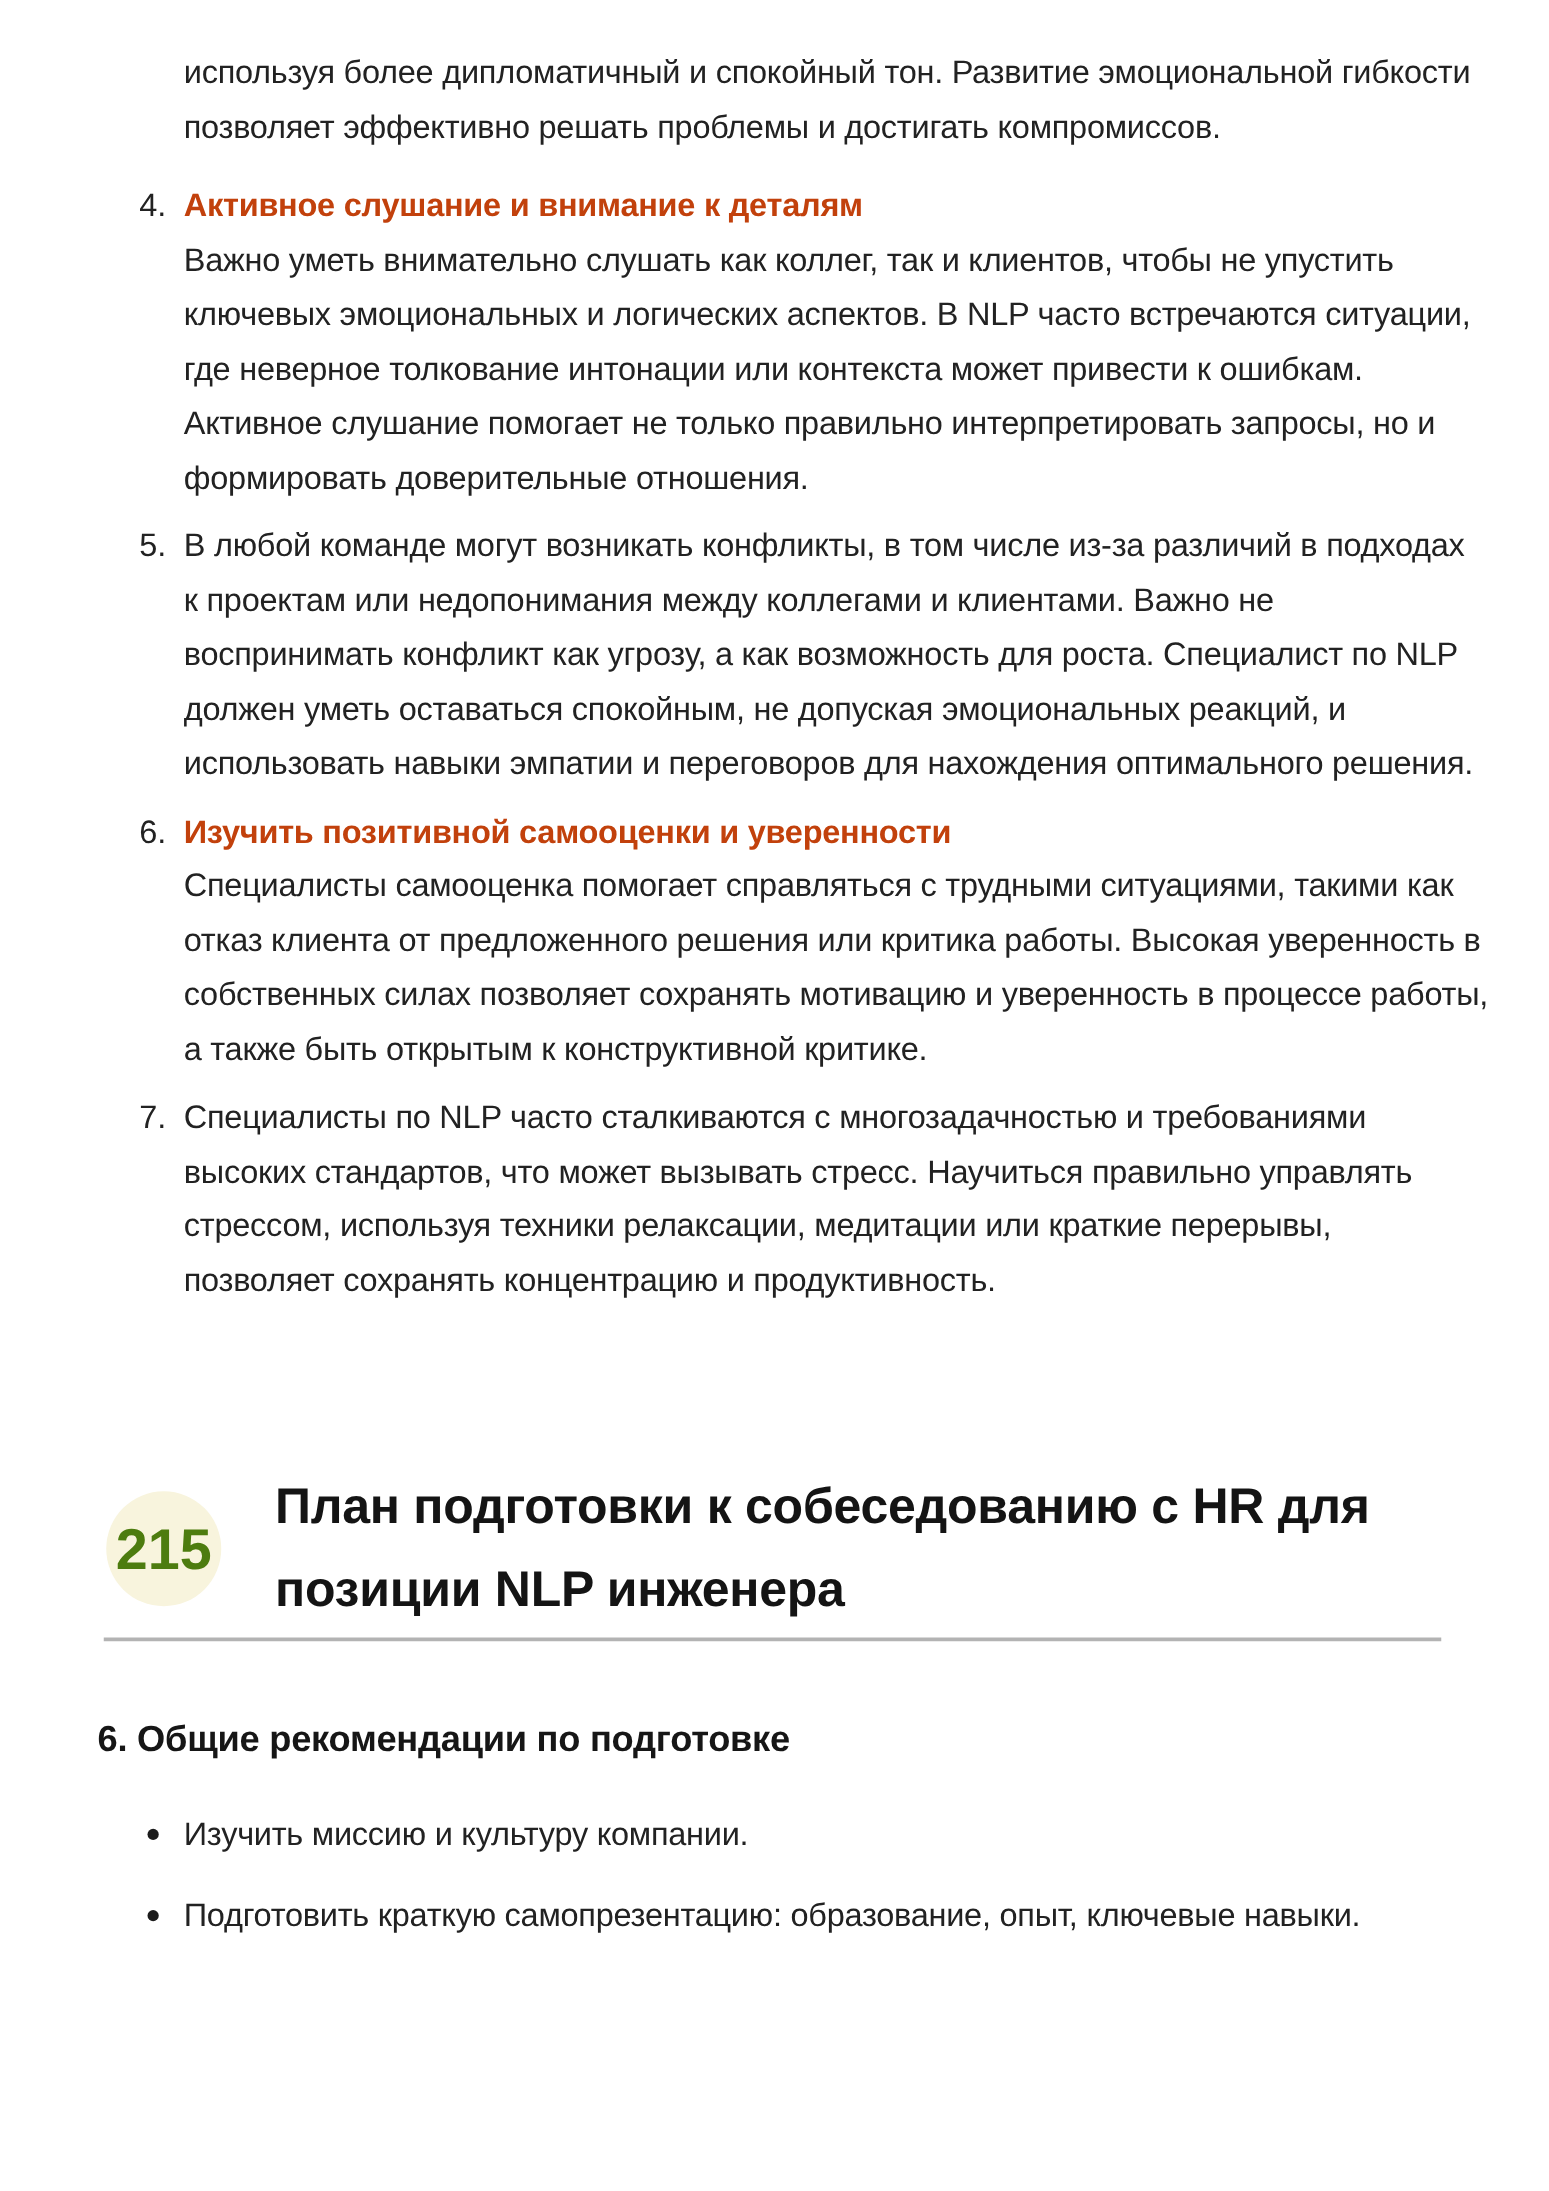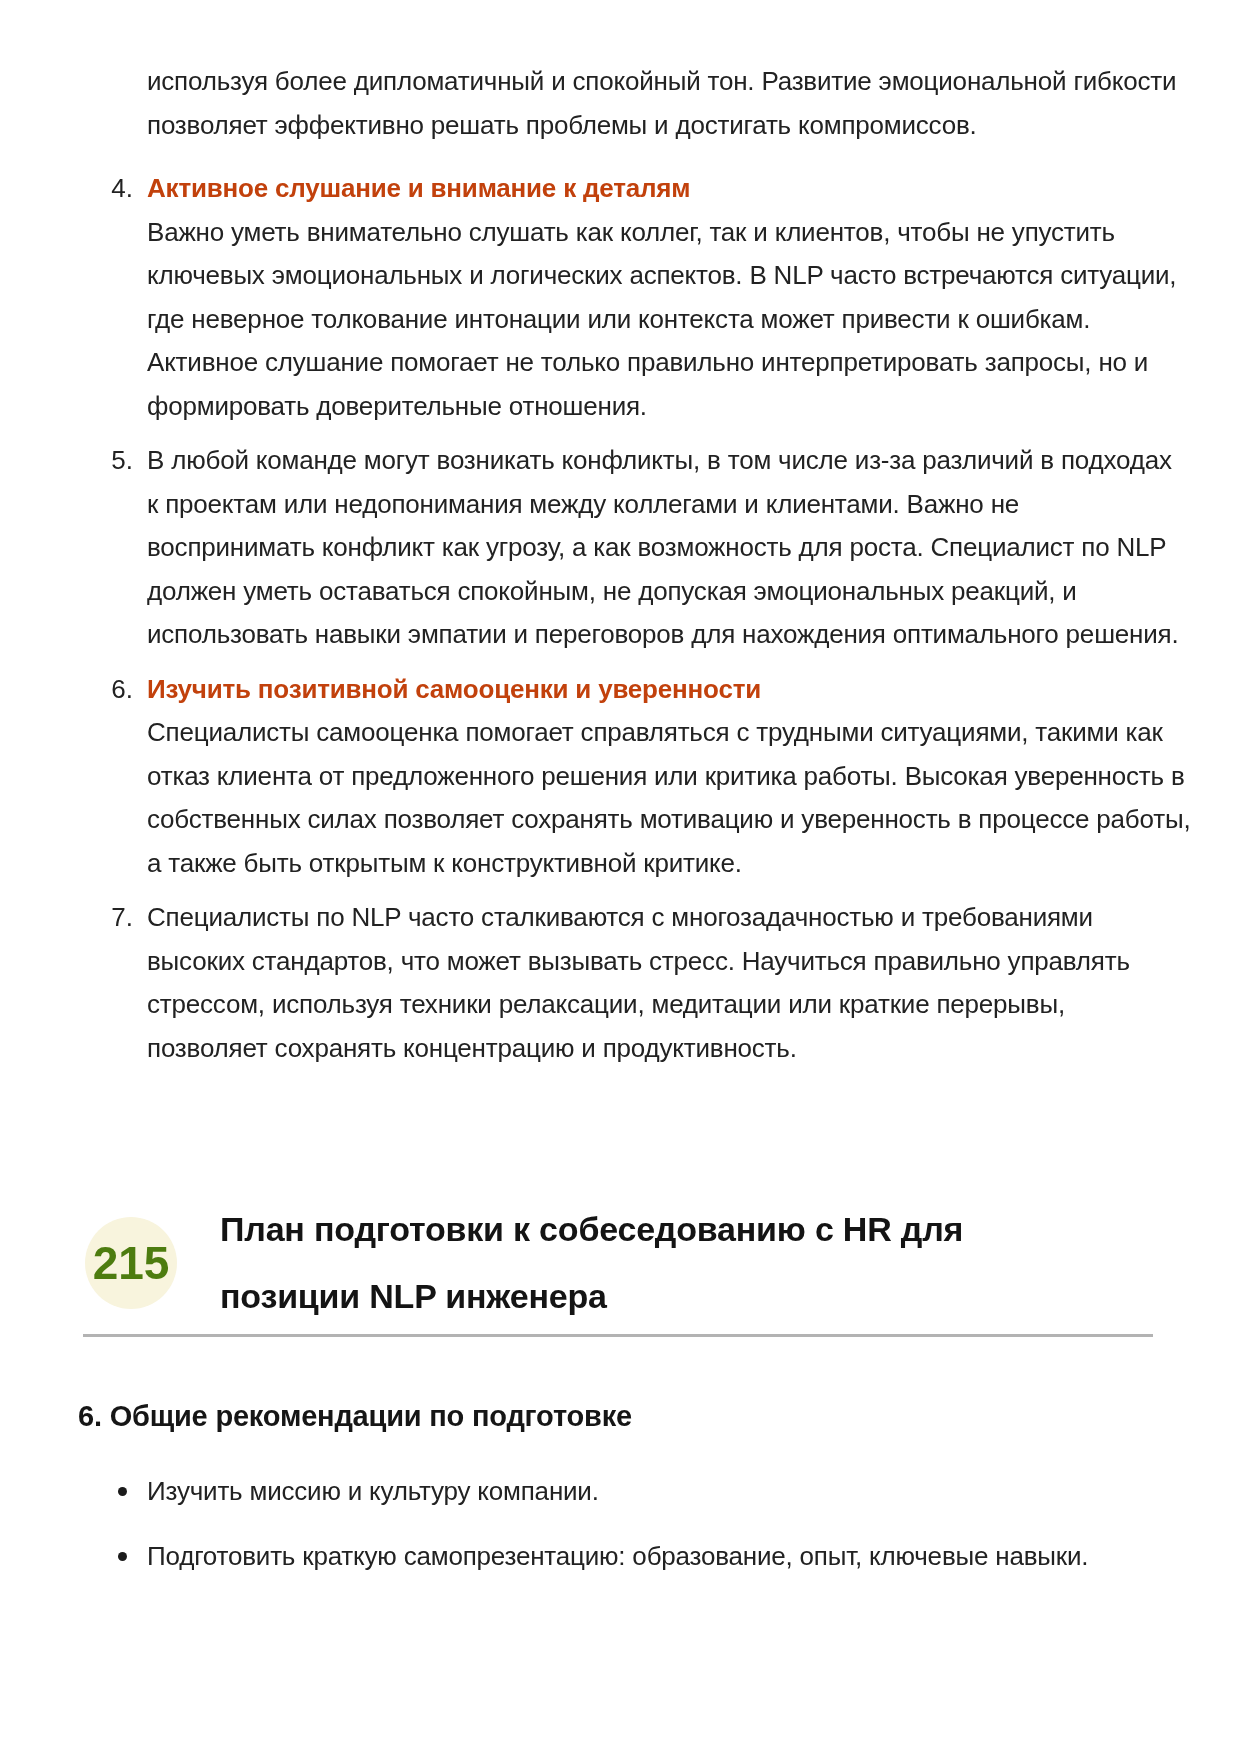--- a/index.html
+++ b/index.html
@@ -9,21 +9,21 @@
   }
   .page {
     position: relative;
     width: 1239px;
     height: 1688px;
     background: #ffffff;
     overflow: hidden;
     font-family: "Liberation Sans", "DejaVu Sans", sans-serif;
     color: #202020;
     box-sizing: border-box;
-    padding-top: 60px;
+    padding-top: 36px;
   }
   
   .bodytext {
     font-size: 26px;
     line-height: 43.5px;
     letter-spacing: -0.2px;
     white-space: pre;
     color: #222222;
   }
   .intro {
@@ -71,21 +71,21 @@
     display: flex;
     align-items: center;
     justify-content: center;
     font-size: 46px;
     font-weight: 700;
     color: #4d7c0f;
     flex: 0 0 auto;
   }
   .section-title {
     margin-left: 43px;
-    font-size: 34px;
+    font-size: 40px;
     line-height: 67px;
     font-weight: 700;
     color: #141414;
     white-space: pre;
     letter-spacing: -0.2px;
   }
   .rule {
     margin-top: 4px;
     margin-left: 83px;
     width: 1070px;

